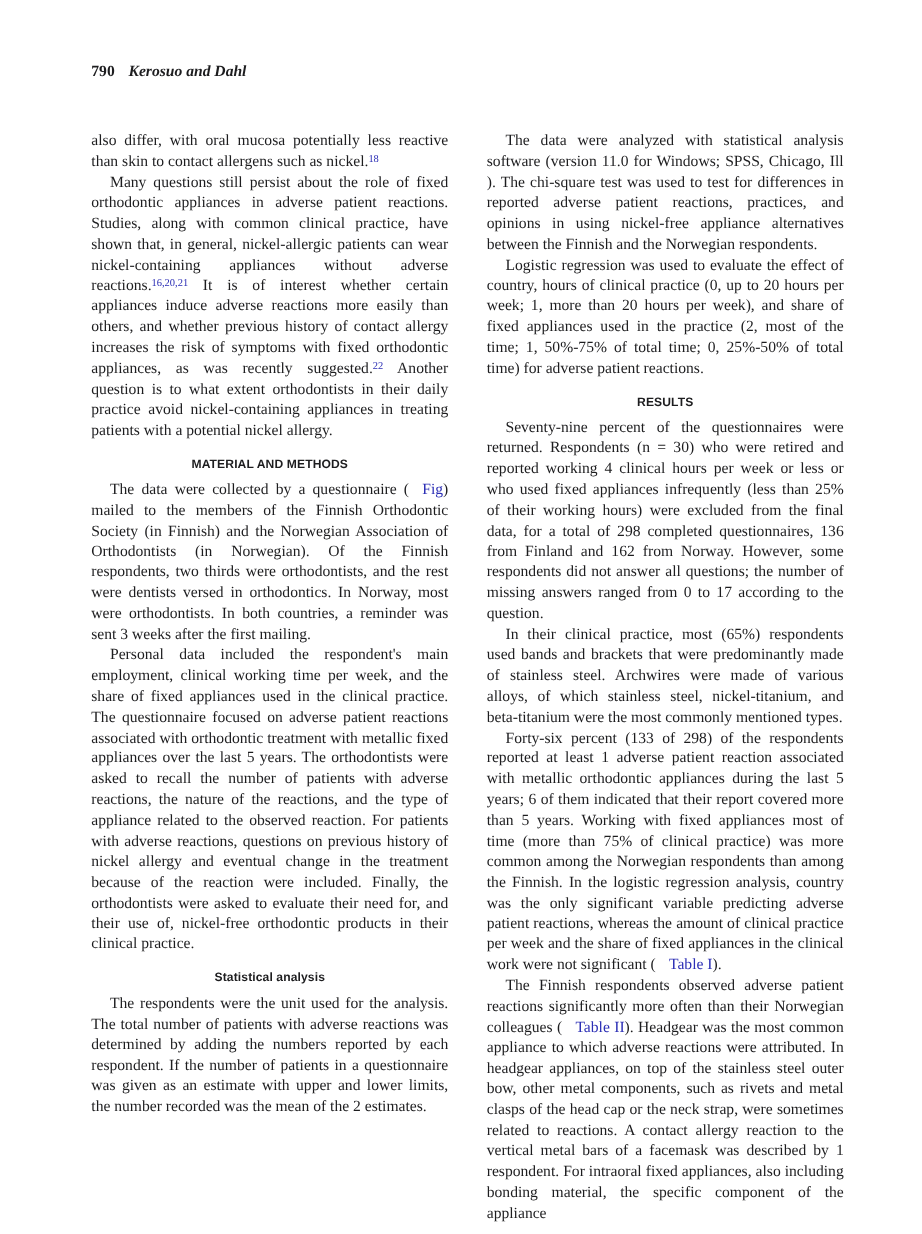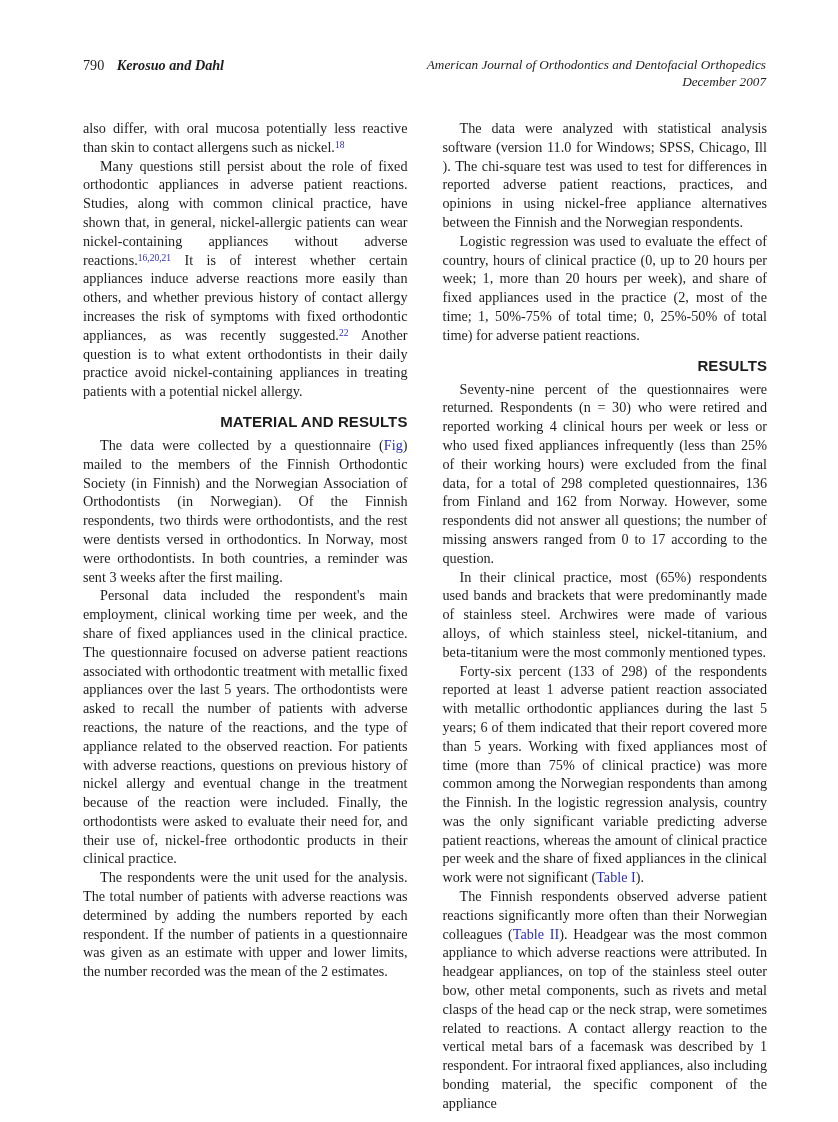--- a/index.html
+++ b/index.html
@@ -22,21 +22,21 @@
     overflow: hidden;
   }
   .page-header {
     position: absolute;
     left: 83px; right: 72px; top: 57px;
     display: flex;
     justify-content: space-between;
     align-items: flex-start;
   }
   .header-left { font-size: 14.2px; white-space: nowrap; }
-  .page-number { font-weight: normal; margin-right: 9px; }
+  .page-number { font-weight: bold; margin-right: 9px; }
   .running-authors { font-style: italic; font-weight: bold; }
   .header-right {
     text-align: right;
     font-style: italic;
     font-size: 13.2px;
     line-height: 16.5px;
   }
   .content {
     position: absolute;
     left: 83px; top: 119px;
@@ -48,58 +48,55 @@
     width: 332px;
     font-size: 14.2px;
     line-height: 18.8px;
     text-align: justify;
     hyphens: none;
   }
   p.body-paragraph { margin: 0; }
   p.indent { text-indent: 17px; }
   h2.section-heading, h3.sub-heading {
     font-family: "Liberation Sans", sans-serif;
-    font-size: 15px;
+    font-size: 11px;
     font-weight: bold;
-    text-align: right;
+    text-align: center;
     margin: 13px 0 6px 0;
     letter-spacing: 0.1px;
     line-height: 16px;
   }
-  .link { color: var(--link-color); cursor: pointer; }
+  .link { color: var(--link-color); cursor: pointer; margin-left: 12px; }
   .ref-sup {
     color: var(--link-color);
     font-size: 9.5px;
     vertical-align: 4px;
     line-height: 0;
     cursor: pointer;
   }
 </style>
 </head>
 <body>
 
 <div class="page">
   <header class="page-header">
     <div class="header-left">
       <span class="page-number">790</span>
       <span class="running-authors">Kerosuo and Dahl</span>
     </div>
-    <div class="header-right">
-      <div class="journal-title">American Journal of Orthodontics and Dentofacial Orthopedics</div>
-      <div class="issue-date">December 2007</div>
-    </div>
   </header>
 
   <main class="content">
     <div class="column">
         <p class="body-paragraph">also differ, with oral mucosa potentially less reactive than skin to contact allergens such as nickel.<span class="ref-sup">18</span></p>
         <p class="body-paragraph indent">Many questions still persist about the role of fixed orthodontic appliances in adverse patient reactions. Studies, along with common clinical practice, have shown that, in general, nickel-allergic patients can wear nickel-containing appliances without adverse reactions.<span class="ref-sup">16,20,21</span> It is of interest whether certain appliances induce adverse reactions more easily than others, and whether previous history of contact allergy increases the risk of symptoms with fixed orthodontic appliances, as was recently suggested.<span class="ref-sup">22</span> Another question is to what extent orthodontists in their daily practice avoid nickel-containing appliances in treating patients with a potential nickel allergy.</p>
-        <h2 class="section-heading">MATERIAL AND RESULTS</h2>
+        <h2 class="section-heading">MATERIAL AND METHODS</h2>
         <p class="body-paragraph indent">The data were collected by a questionnaire (<span class="link">Fig</span>) mailed to the members of the Finnish Orthodontic Society (in Finnish) and the Norwegian Association of Orthodontists (in Norwegian). Of the Finnish respondents, two thirds were orthodontists, and the rest were dentists versed in orthodontics. In Norway, most were orthodontists. In both countries, a reminder was sent 3 weeks after the first mailing.</p>
         <p class="body-paragraph indent">Personal data included the respondent's main employment, clinical working time per week, and the share of fixed appliances used in the clinical practice. The questionnaire focused on adverse patient reactions associated with orthodontic treatment with metallic fixed appliances over the last 5 years. The orthodontists were asked to recall the number of patients with adverse reactions, the nature of the reactions, and the type of appliance related to the observed reaction. For patients with adverse reactions, questions on previous history of nickel allergy and eventual change in the treatment because of the reaction were included. Finally, the orthodontists were asked to evaluate their need for, and their use of, nickel-free orthodontic products in their clinical practice.</p>
+        <h3 class="sub-heading">Statistical analysis</h3>
         <p class="body-paragraph indent">The respondents were the unit used for the analysis. The total number of patients with adverse reactions was determined by adding the numbers reported by each respondent. If the number of patients in a questionnaire was given as an estimate with upper and lower limits, the number recorded was the mean of the 2 estimates.</p>
       </div>
     <div class="column">
         <p class="body-paragraph indent">The data were analyzed with statistical analysis software (version 11.0 for Windows; SPSS, Chicago, Ill ). The chi-square test was used to test for differences in reported adverse patient reactions, practices, and opinions in using nickel-free appliance alternatives between the Finnish and the Norwegian respondents.</p>
         <p class="body-paragraph indent">Logistic regression was used to evaluate the effect of country, hours of clinical practice (0, up to 20 hours per week; 1, more than 20 hours per week), and share of fixed appliances used in the practice (2, most of the time; 1, 50%-75% of total time; 0, 25%-50% of total time) for adverse patient reactions.</p>
         <h2 class="section-heading">RESULTS</h2>
         <p class="body-paragraph indent">Seventy-nine percent of the questionnaires were returned. Respondents (n = 30) who were retired and reported working 4 clinical hours per week or less or who used fixed appliances infrequently (less than 25% of their working hours) were excluded from the final data, for a total of 298 completed questionnaires, 136 from Finland and 162 from Norway. However, some respondents did not answer all questions; the number of missing answers ranged from 0 to 17 according to the question.</p>
         <p class="body-paragraph indent">In their clinical practice, most (65%) respondents used bands and brackets that were predominantly made of stainless steel. Archwires were made of various alloys, of which stainless steel, nickel-titanium, and beta-titanium were the most commonly mentioned types.</p>
         <p class="body-paragraph indent">Forty-six percent (133 of 298) of the respondents reported at least 1 adverse patient reaction associated with metallic orthodontic appliances during the last 5 years; 6 of them indicated that their report covered more than 5 years. Working with fixed appliances most of time (more than 75% of clinical practice) was more common among the Norwegian respondents than among the Finnish. In the logistic regression analysis, country was the only significant variable predicting adverse patient reactions, whereas the amount of clinical practice per week and the share of fixed appliances in the clinical work were not significant (<span class="link">Table I</span>).</p>
         <p class="body-paragraph indent">The Finnish respondents observed adverse patient reactions significantly more often than their Norwegian colleagues (<span class="link">Table II</span>). Headgear was the most common appliance to which adverse reactions were attributed. In headgear appliances, on top of the stainless steel outer bow, other metal components, such as rivets and metal clasps of the head cap or the neck strap, were sometimes related to reactions. A contact allergy reaction to the vertical metal bars of a facemask was described by 1 respondent. For intraoral fixed appliances, also including bonding material, the specific component of the appliance</p>

